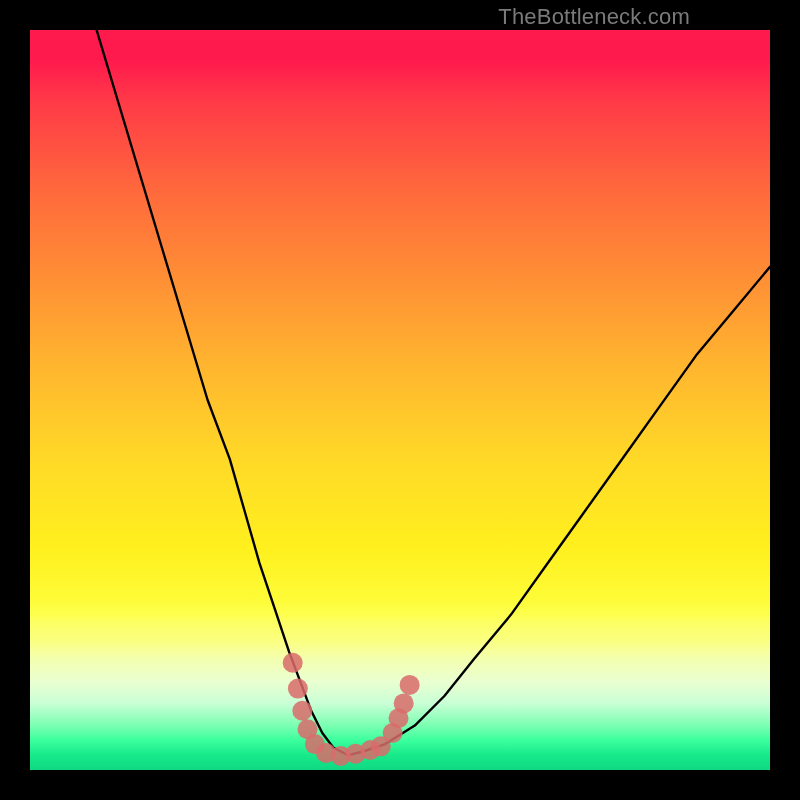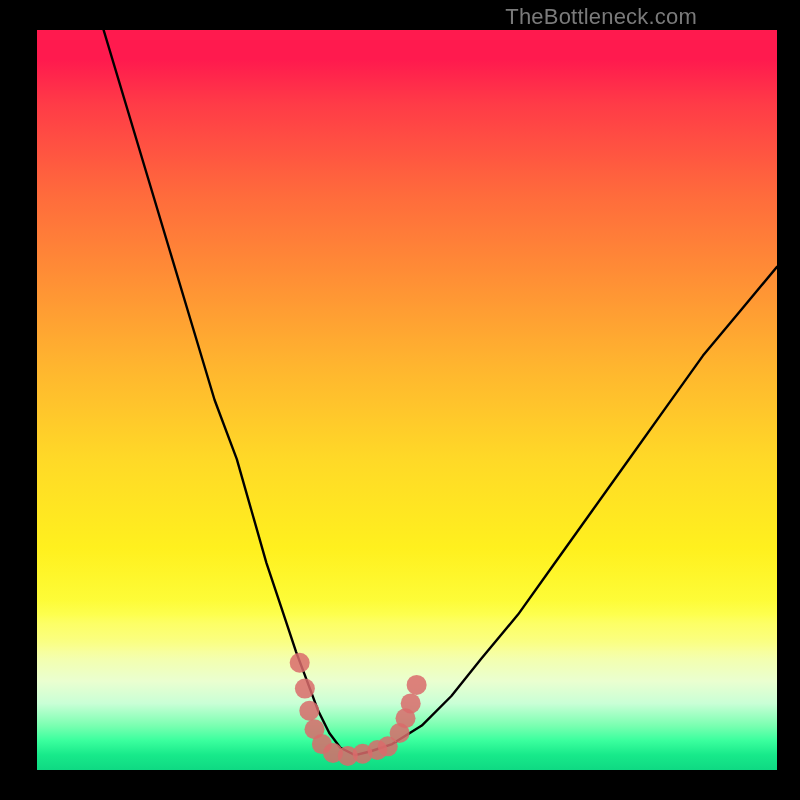--- a/index.html
+++ b/index.html
@@ -7,21 +7,21 @@
     padding: 0;
     width: 800px;
     height: 800px;
     background: #000;
     overflow: hidden;
     font-family: Arial, Helvetica, sans-serif;
   }
   .frame {
     position: absolute;
     top: 0;
-    left: 7px;
+    left: 0;
     width: 700px;
     height: 800px;
     background: #000;
   }
   .plot-area {
     position: absolute;
     top: 30px;
     left: 30px;
     width: 740px;
     height: 740px;

